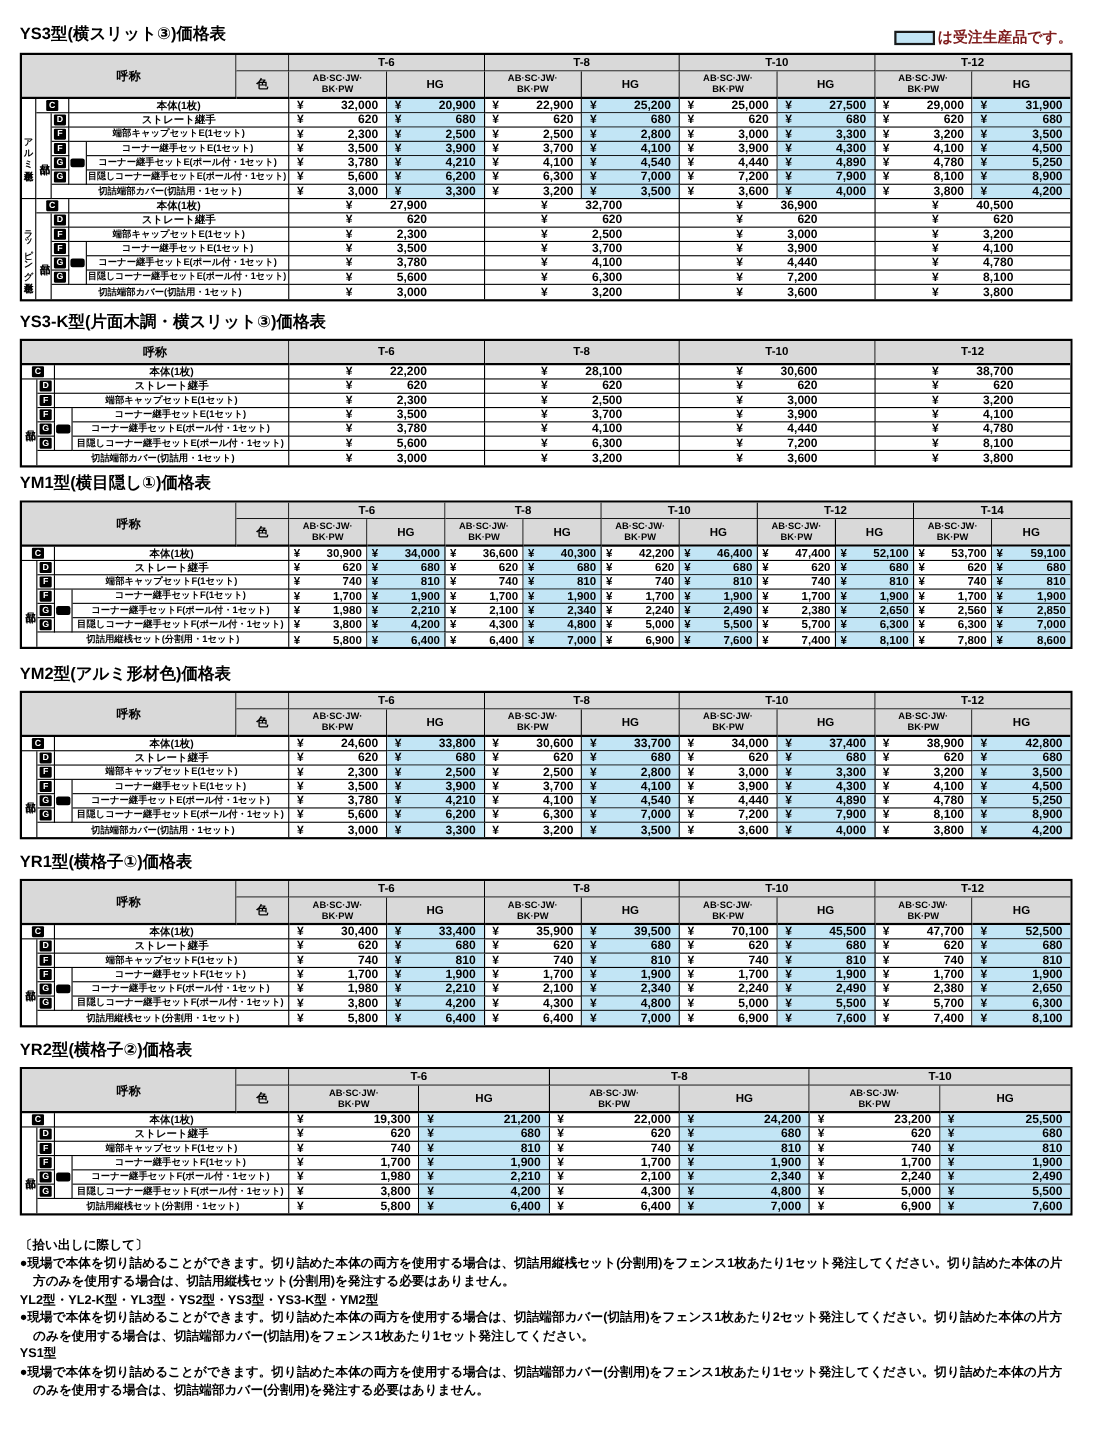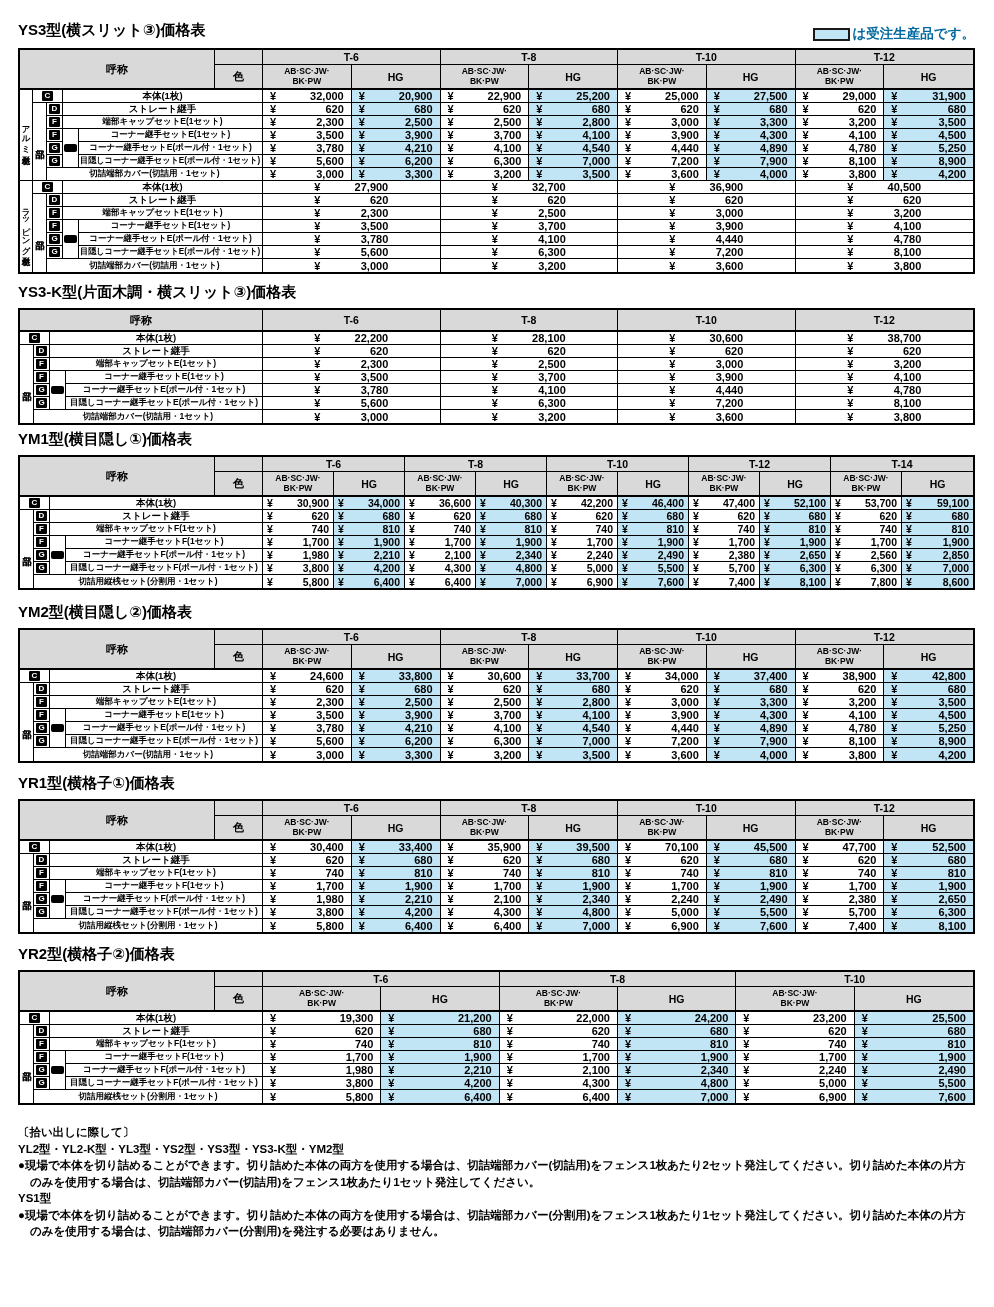--- a/index.html
+++ b/index.html
@@ -31,21 +31,21 @@
   .fnotes{position:absolute;left:18px;top:1124px;width:958px;font-size:11.5px;line-height:16.5px;}
   .fn-b{padding-left:12px;text-indent:-12px;}
   .fit{display:inline-block;}
 </style>
 </head>
 <body>
 
 <div class="page">
   <div class="legend">
     <span class="lbox" style="background: rgb(194, 229, 245);"></span>
-    <span class="ltxt" style="color: #0369a1; text-align: right;">は受注生産品です。</span>
+    <span class="ltxt" style="color: #7f1d1d; text-align: right;">は受注生産品です。</span>
   </div>
 
   <div class="ttl" style="top:21px">YS3型(横スリット③)価格表</div>
   <div class="tbl" id="tbl0" style="top: 48px; grid-template-columns: 13px 14px 16px 16px 136px 48px 88.75px 88.75px 88.75px 88.75px 88.75px 88.75px 88.75px 88.75px; grid-template-rows: 15px 25px 13px 13px 13px 13px 13px 13px 13px 13px 13px 13px 13px 13px 13px 13px;">
       <div class="cell hdr t11 hb" style="grid-area: 1 / 1 / 3 / 6;">呼称</div>
       <div class="cell hdr" style="grid-area: 1 / 6 / 2 / 7;"></div>
       <div class="cell hdr t11 hb" style="grid-area: 2 / 6 / 3 / 7;">色</div>
       <div class="cell hdr sz" style="grid-area: 1 / 7 / 2 / 9;">T-6</div>
       <div class="cell hdr hb" style="grid-area: 2 / 7 / 3 / 8;">
         <span class="ab fit">AB·SC·JW·<br>BK·PW</span>
@@ -1128,21 +1128,21 @@
       <div class="cell pc nbb" style="grid-area: 9 / 14 / 10 / 15;">
         <span>¥</span>
         <span>7,800</span>
       </div>
       <div class="cell pc blue nbr nbb" style="grid-area: 9 / 15 / 10 / 16;">
         <span>¥</span>
         <span>8,600</span>
       </div>
     </div>
 
-  <div class="ttl" style="top:603px">YM2型(横目隠し②)価格表</div>
+  <div class="ttl" style="top:603px">YM2型(アルミ形材色)価格表</div>
   <div class="tbl" id="tbl3" style="top: 628px; grid-template-columns: 14px 16px 16px 149px 48px 88.75px 88.75px 88.75px 88.75px 88.75px 88.75px 88.75px 88.75px; grid-template-rows: 15px 25px 13px 13px 13px 13px 13px 13px 13px;">
       <div class="cell hdr t11 hb" style="grid-area: 1 / 1 / 3 / 5;">呼称</div>
       <div class="cell hdr" style="grid-area: 1 / 5 / 2 / 6;"></div>
       <div class="cell hdr t11 hb" style="grid-area: 2 / 5 / 3 / 6;">色</div>
       <div class="cell hdr sz" style="grid-area: 1 / 6 / 2 / 8;">T-6</div>
       <div class="cell hdr hb" style="grid-area: 2 / 6 / 3 / 7;">
         <span class="ab fit">AB·SC·JW·<br>BK·PW</span>
       </div>
       <div class="cell hdr sz hb" style="grid-area: 2 / 7 / 3 / 8;">HG</div>
       <div class="cell hdr sz" style="grid-area: 1 / 8 / 2 / 10;">T-8</div>
@@ -1957,18 +1957,19 @@
         <span>6,900</span>
       </div>
       <div class="cell pc blue nbr nbb" style="grid-area: 9 / 11 / 10 / 12;">
         <span>¥</span>
         <span>7,600</span>
       </div>
     </div>
 
   <div class="fnotes">
     <div>〔拾い出しに際して〕</div>
+    <div class="fn-b">●現場で本体を切り詰めることができます。切り詰めた本体の両方を使用する場合は、切詰用縦桟セット(分割用)をフェンス1枚あたり1セット発注してください。切り詰めた本体の片方のみを使用する場合は、切詰用縦桟セット(分割用)を発注する必要はありません。</div>
     <div>YL2型・YL2-K型・YL3型・YS2型・YS3型・YS3-K型・YM2型</div>
     <div class="fn-b">●現場で本体を切り詰めることができます。切り詰めた本体の両方を使用する場合は、切詰端部カバー(切詰用)をフェンス1枚あたり2セット発注してください。切り詰めた本体の片方のみを使用する場合は、切詰端部カバー(切詰用)をフェンス1枚あたり1セット発注してください。</div>
     <div>YS1型</div>
     <div class="fn-b">●現場で本体を切り詰めることができます。切り詰めた本体の両方を使用する場合は、切詰端部カバー(分割用)をフェンス1枚あたり1セット発注してください。切り詰めた本体の片方のみを使用する場合は、切詰端部カバー(分割用)を発注する必要はありません。</div>
   </div>
 </div>
 
 </body></html>

